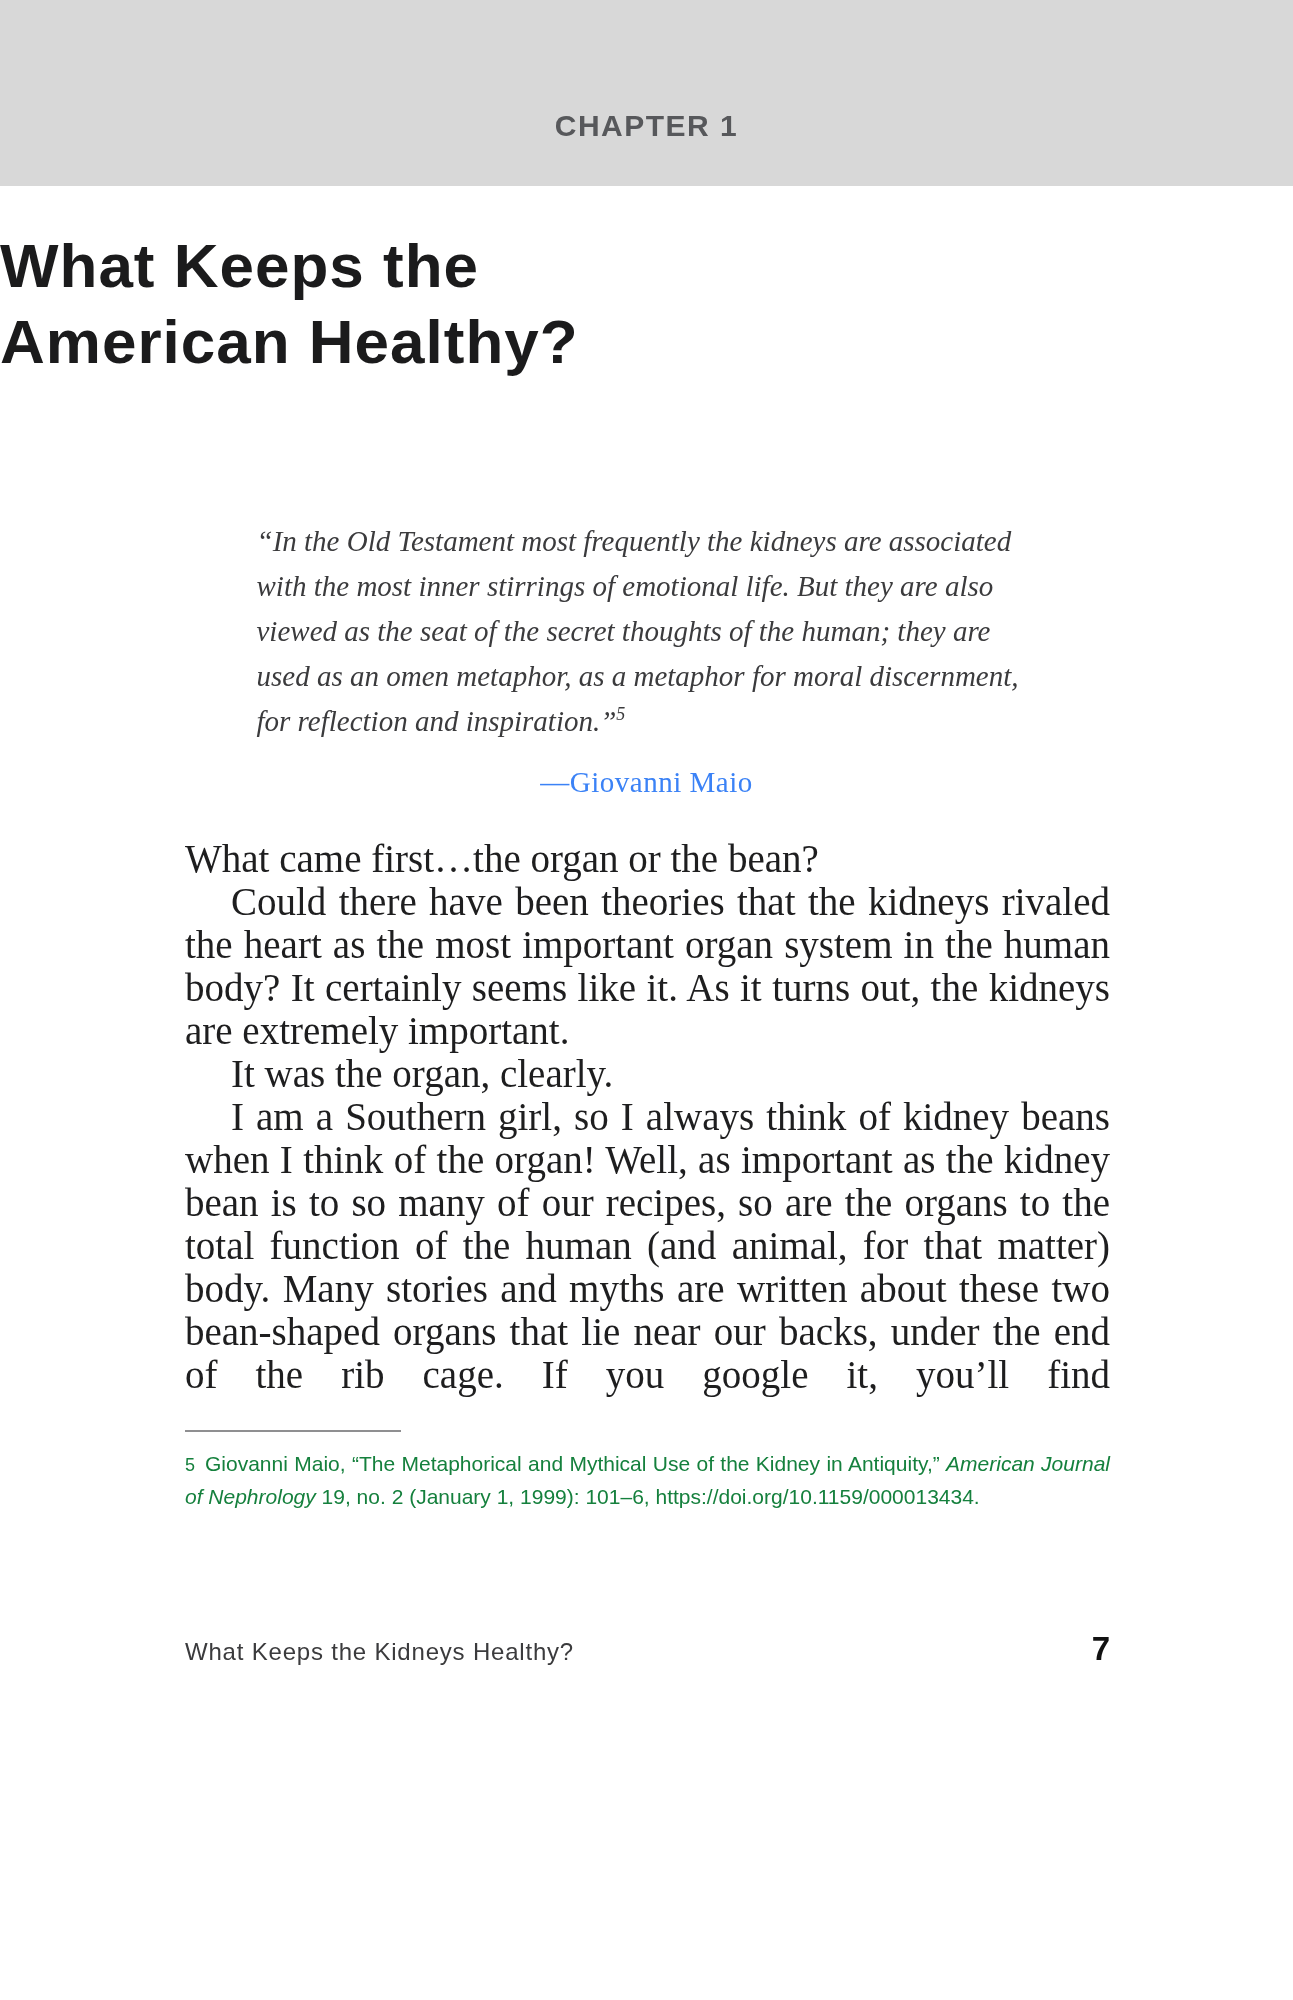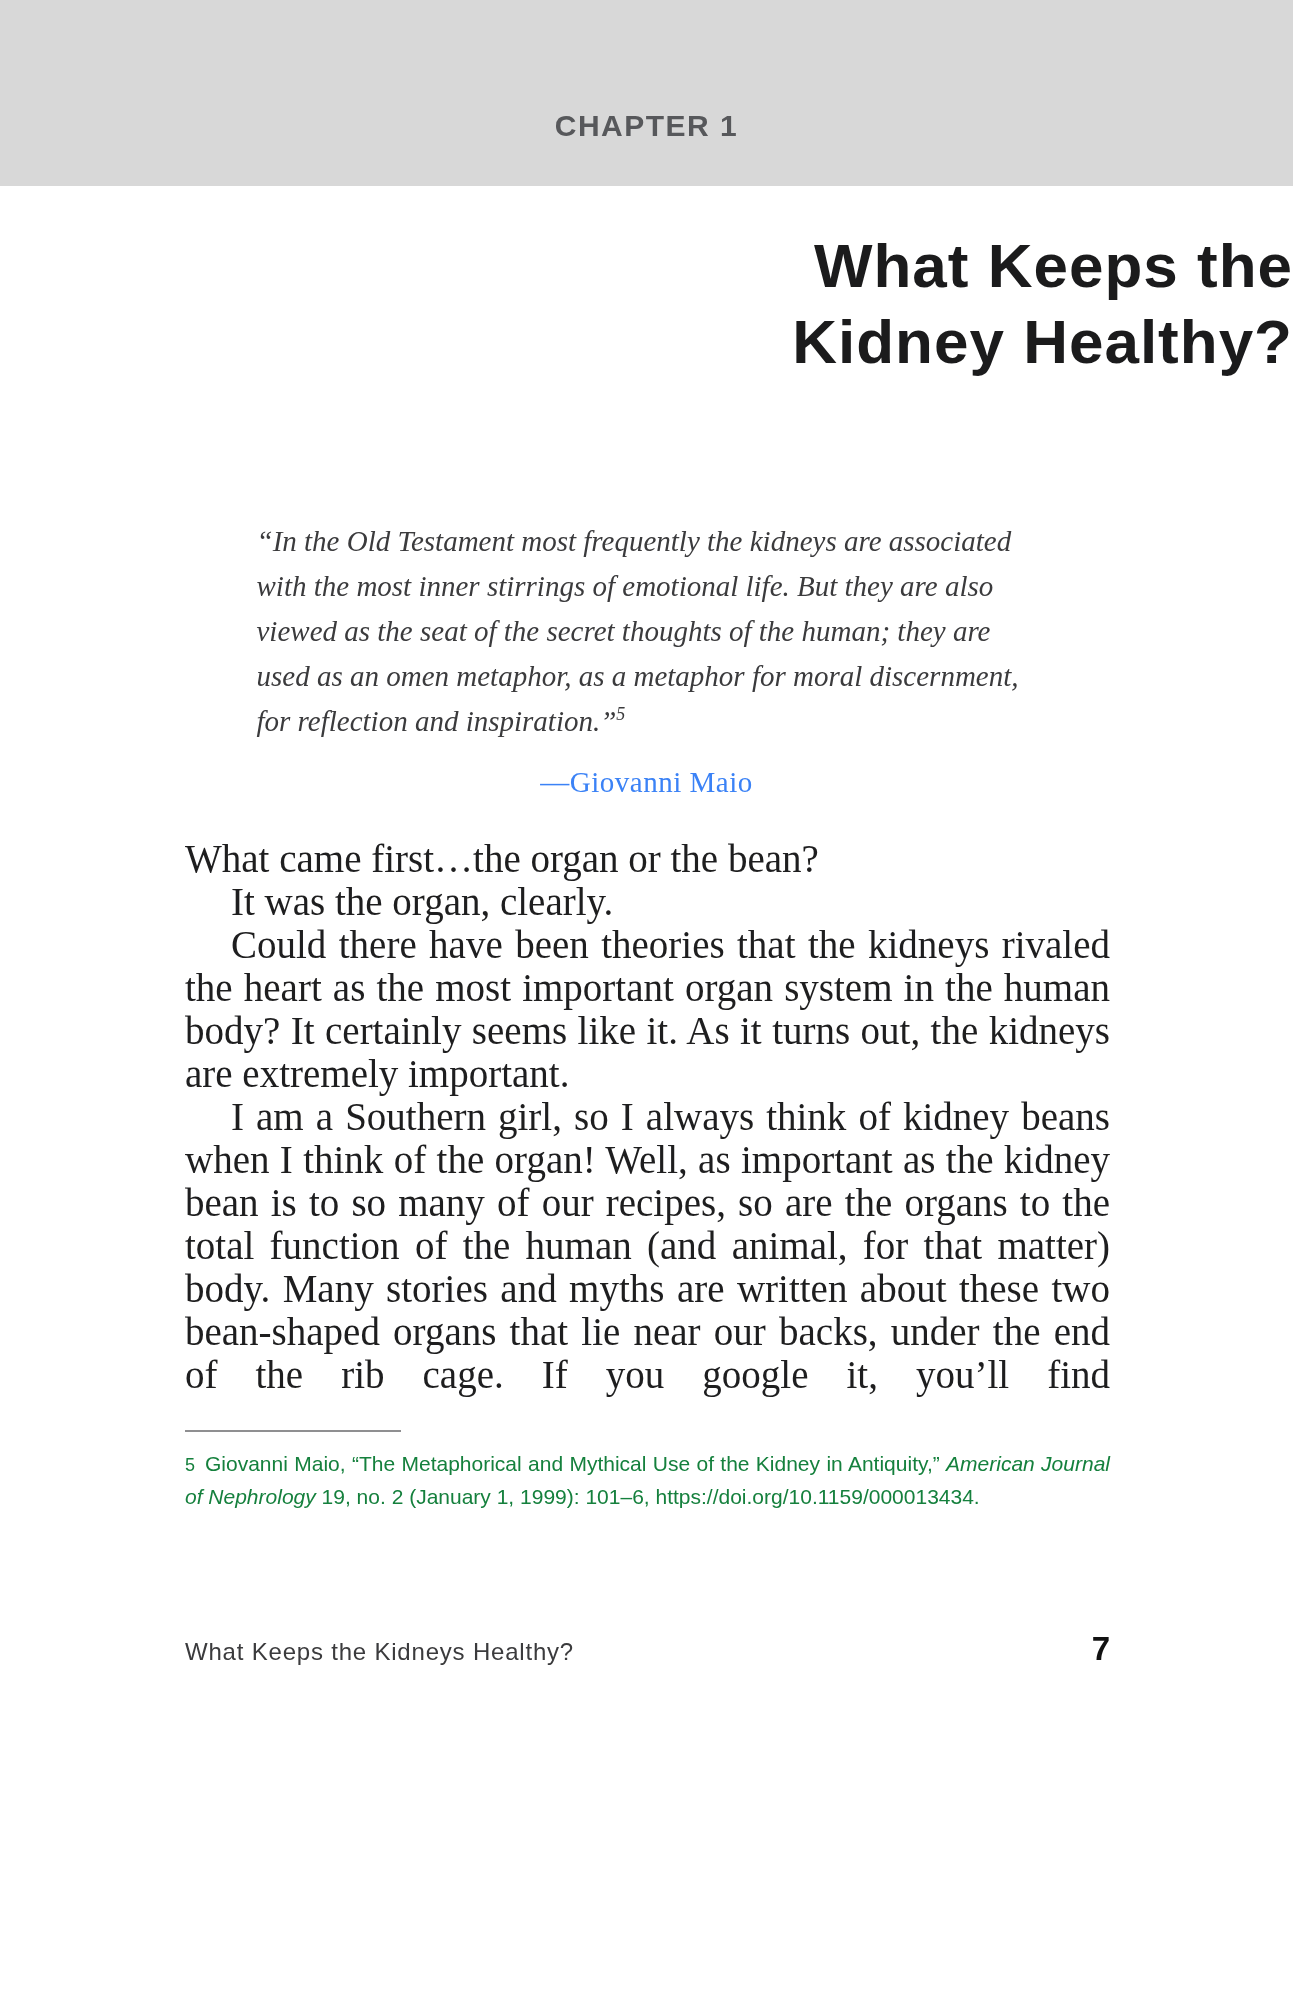--- a/index.html
+++ b/index.html
@@ -22,21 +22,21 @@
   }
   .chapter-label {
     font-family: "Liberation Sans", sans-serif;
     font-weight: bold;
     font-size: 30px;
     letter-spacing: 1.5px;
     color: #57585b;
   }
   .page-title {
     margin-top: 42px;
-    text-align: right;
+    text-align: left;
     font-family: "Liberation Sans", sans-serif;
     font-weight: bold;
     font-size: 62px;
     line-height: 1.22;
     letter-spacing: 1px;
     color: #1b1b1c;
   }
   .epigraph {
     margin: 140px auto 0 auto;
     width: 780px;
@@ -113,33 +113,33 @@
 <body>
 
 <div>
 
   <div class="chapter-band">
     <span class="chapter-label">CHAPTER 1</span>
   </div>
 
   <h1 class="page-title">
     <div>What Keeps the</div>
-    <div>Kidney Healthy?</div>
+    <div>American Healthy?</div>
   </h1>
 
   <div class="epigraph">
     <span>“In the Old Testament most frequently the kidneys are associated with the most inner stirrings of emotional life. But they are also viewed as the seat of the secret thoughts of the human; they are used as an omen metaphor, as a metaphor for moral discernment, for reflection and inspiration.”</span><sup>5</sup>
   </div>
 
   <div class="epigraph-attribution">—Giovanni Maio</div>
 
   <div class="body-text">
     <p>What came first…the organ or the bean?</p>
+    <p class="indent">Could there have been theories that the kidneys rivaled the heart as the most important organ system in the human body? It certainly seems like it. As it turns out, the kidneys are extremely important.</p>
     <p class="indent">It was the organ, clearly.</p>
-    <p class="indent">Could there have been theories that the kidneys rivaled the heart as the most important organ system in the human body? It certainly seems like it. As it turns out, the kidneys are extremely important.</p>
     <p class="indent continues">I am a Southern girl, so I always think of kidney beans when I think of the organ! Well, as important as the kidney bean is to so many of our recipes, so are the organs to the total function of the human (and animal, for that matter) body. Many stories and myths are written about these two bean-shaped organs that lie near our backs, under the end of the rib cage. If you google it, you’ll find</p>
   </div>
 
   <hr class="footnote-rule">
 
   <div class="footnote">
     <span class="marker">5</span><span>Giovanni Maio, “The Metaphorical and Mythical Use of the Kidney in Antiquity,” </span><span class="journal">American Journal of Nephrology</span><span> 19, no. 2 (January 1, 1999): 101–6, https://doi.org/10.1159/000013434.</span>
   </div>
 
   <div class="page-footer">

